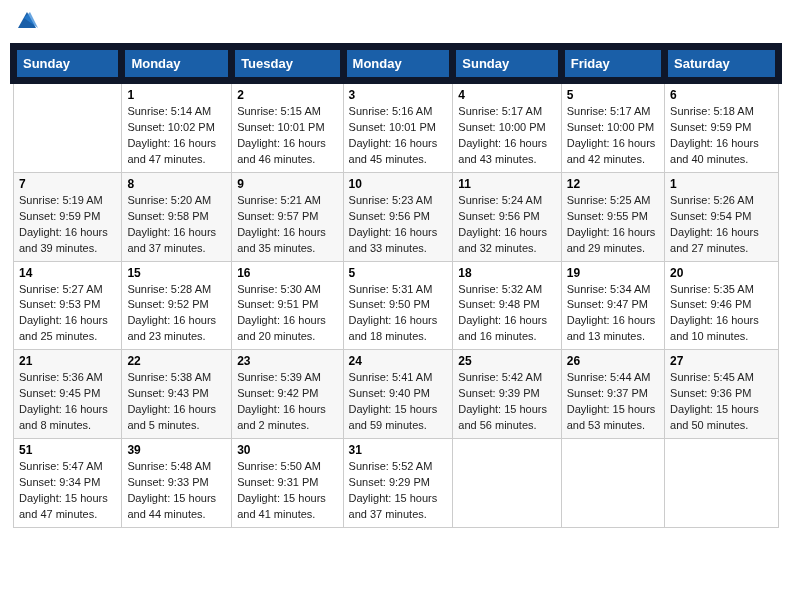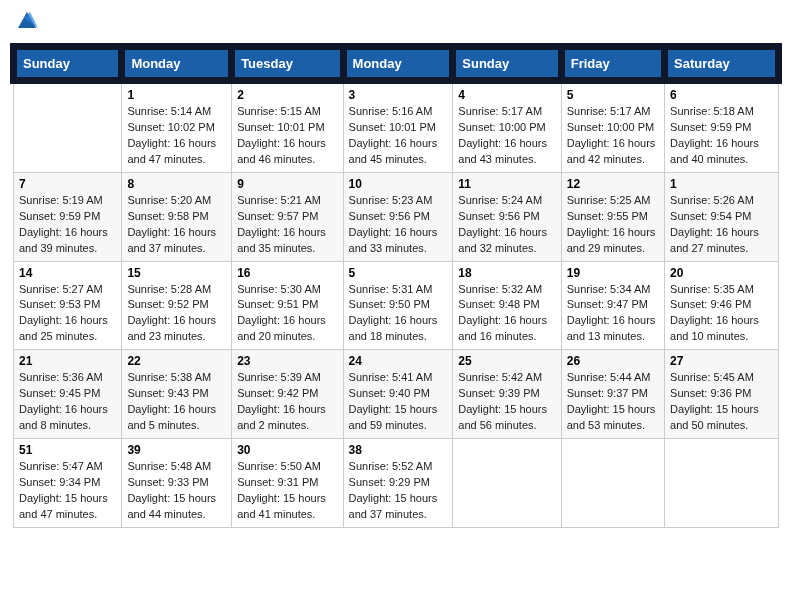--- a/index.html
+++ b/index.html
@@ -308,21 +308,21 @@
           Sunrise: 5:48 AM<br>Sunset: 9:33 PM<br>Daylight: 15 hours and 44 minutes.
         </div>
         </td>
         <td>
           <span class="day-number">30</span>
         <div class="day-info">
           Sunrise: 5:50 AM<br>Sunset: 9:31 PM<br>Daylight: 15 hours and 41 minutes.
         </div>
         </td>
         <td>
-          <span class="day-number">38</span>
+          <span class="day-number">31</span>
         <div class="day-info">
           Sunrise: 5:52 AM<br>Sunset: 9:29 PM<br>Daylight: 15 hours and 37 minutes.
         </div>
         </td>
         <td class="empty-cell"></td>
         <td class="empty-cell"></td>
         <td class="empty-cell"></td>
       </tr>
     </tbody>
 </table>

